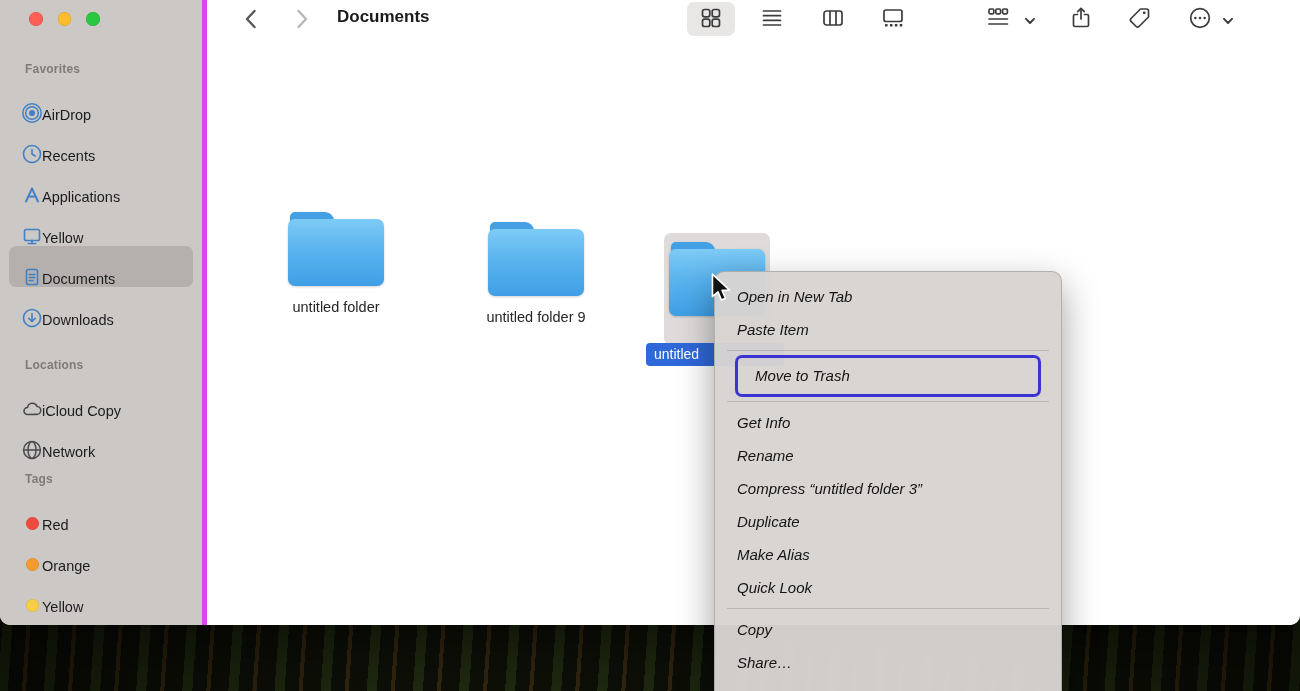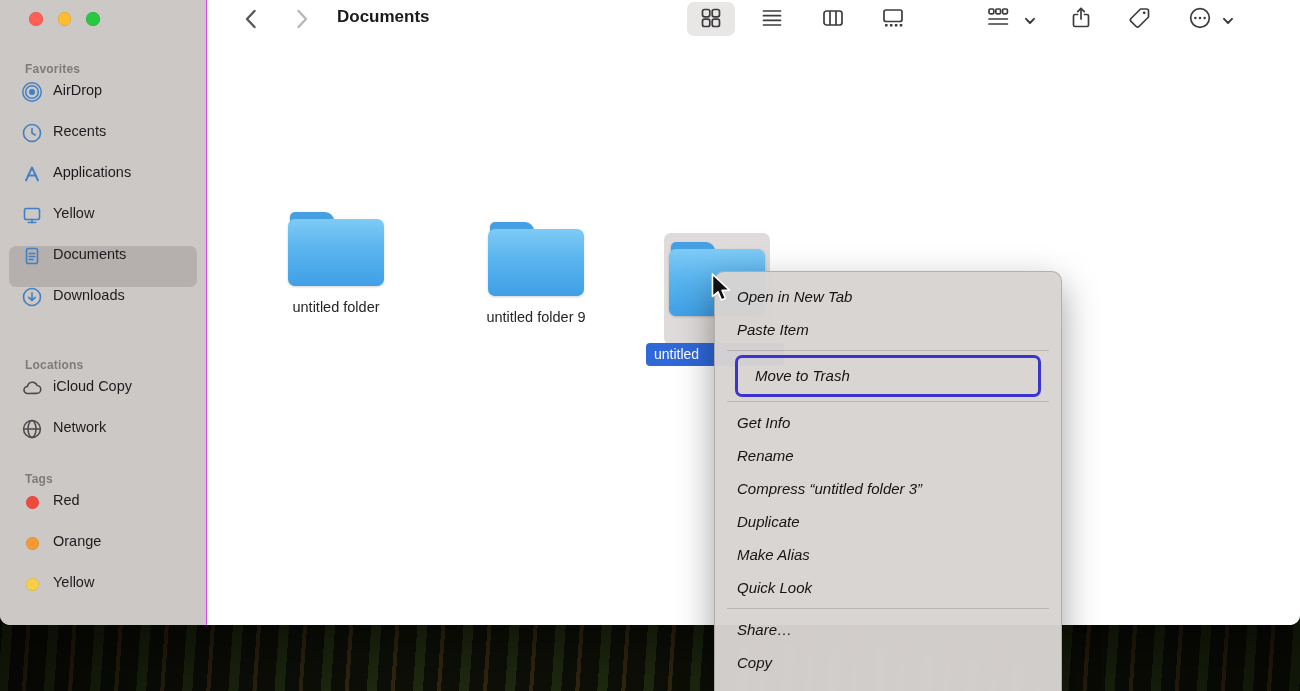--- a/index.html
+++ b/index.html
@@ -19,32 +19,32 @@
   
   .window {
     position:absolute; left:0; top:0; width:1300px; height:625px;
     background:#ffffff; border-radius:0 0 10px 10px; overflow:hidden;
     box-shadow:0 24px 50px rgba(0,0,0,.45); z-index:10;
   }
 
   
   .sidebar {
     position:absolute; left:0; top:0; width:207px; height:100%;
-    background:#ccc8c6; border-right:1px solid #d946ef;
+    background:#ccc8c6; border-right:5px solid #d946ef;
     padding-top:62px; overflow:hidden;
   }
   .traffic-lights { position:absolute; top:12px; left:29px; display:flex; gap:15px; }
   .tl { width:13.5px; height:13.5px; border-radius:50%; box-shadow:inset 0 0 0 .5px rgba(0,0,0,.15); }
 
   .sheading { margin:0 0 6px 25px; font-size:12px; font-weight:700; color:#7f7b78; letter-spacing:.2px; }
   .sheading.spaced-lg { margin-top:30px; }
   .sheading.spaced-md { margin-top:12px; }
   .srow {
     margin:0 9px; padding:0 6px 0 13px; height:41px; border-radius:7px;
-    display:flex; align-items:flex-start; gap:11px; color:#1c1c1e; font-size:14.5px;
+    display:flex; align-items:flex-end; color:#1c1c1e; font-size:14.5px;
   }
   .srow.selected { background:#b5b0ae; }
   .sicon { width:20px; height:20px; flex:0 0 20px; display:flex; align-items:center; justify-content:center; }
   .sicon svg { display:block; }
   .blue-ic { color:#4180c4; }
   .dark-ic { color:#4a4a4c; }
   .tagdot { width:13px; height:13px; border-radius:50%; margin:3px auto; box-shadow:inset 0 0 0 .5px rgba(0,0,0,.12); }
 
   
   .main { position:absolute; left:207px; top:0; right:0; height:100%; background:#fff; }
@@ -334,22 +334,22 @@
       <div class="menu-item">Move to Trash</div>
     </div>
     <div class="menu-sep"></div>
     <div class="menu-item">Get Info</div>
     <div class="menu-item">Rename</div>
     <div class="menu-item">Compress “untitled folder 3”</div>
     <div class="menu-item">Duplicate</div>
     <div class="menu-item">Make Alias</div>
     <div class="menu-item">Quick Look</div>
     <div class="menu-sep"></div>
+    <div class="menu-item">Copy</div>
     <div class="menu-item">Share…</div>
-    <div class="menu-item">Copy</div>
   </div>
 
   <div class="cursor">
     <svg width="26" height="32" viewBox="0 0 24 30">
         <path d="M4 2 L4 23 L9.2 18.6 L12.4 26.2 L16.2 24.6 L13 17.2 L20 17 Z" fill="#111" stroke="#fff" stroke-width="1.5" stroke-linejoin="round"></path>
       </svg>
   </div>
 
 </div>
 

